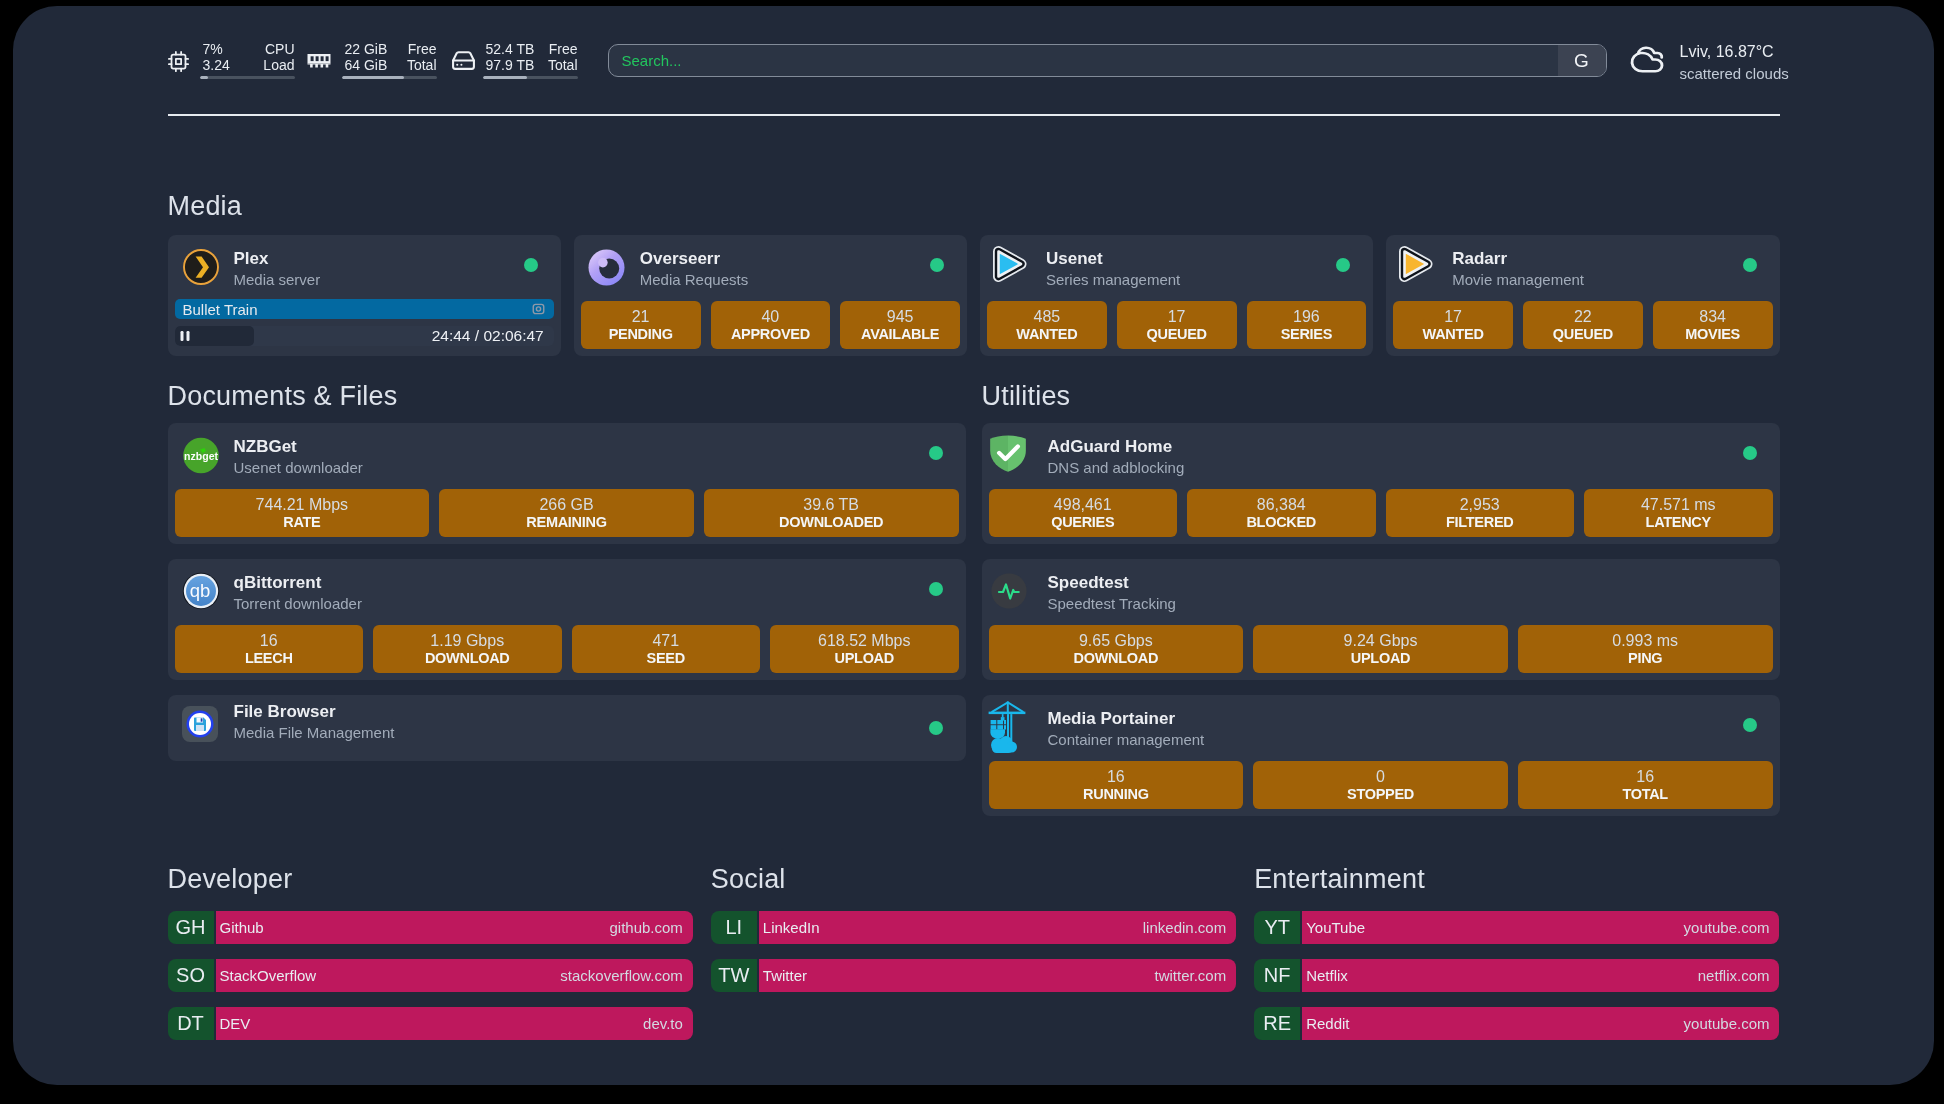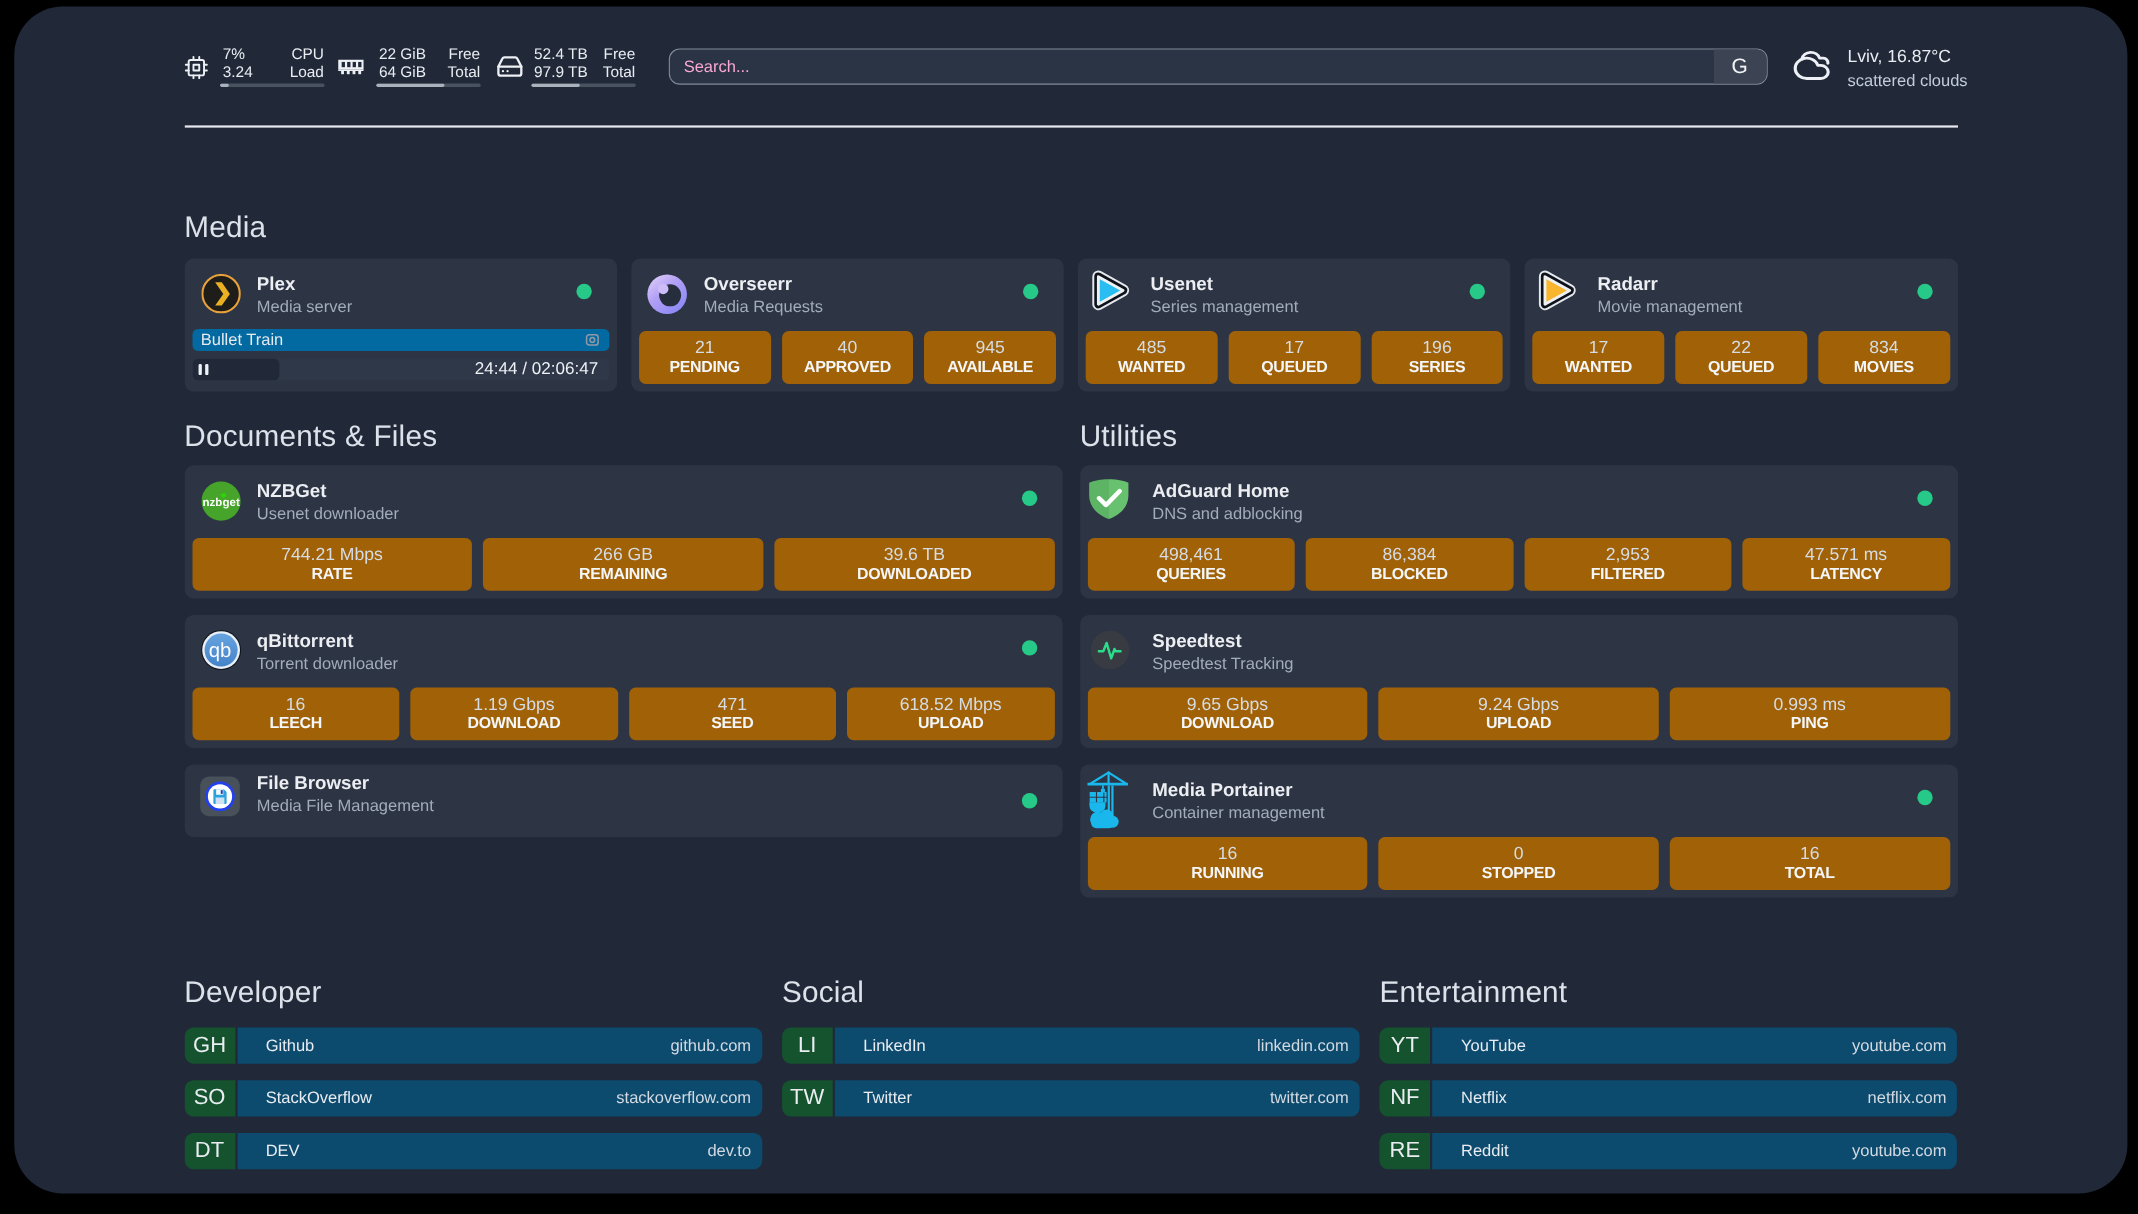--- a/index.html
+++ b/index.html
@@ -14,21 +14,21 @@
 
 .topbar { display:flex; align-items:flex-start; padding-top:35px; }
 .res { display:flex; margin-right:12px; }
 .res svg { margin-top:10px; }
 .resbody { width:92px; margin-left:14px; }
 .rrow { display:flex; justify-content:space-between; font-size:14px; line-height:16px; color:#e9edf2; }
 .rbar { margin-top:3px; margin-left:-3px; height:3px; border-radius:1.5px; background:#49525f; overflow:hidden; }
 .rbar i { display:block; height:3px; border-radius:1.5px; background:#a9b1bd; }
 .search { flex:1; margin-left:18px; margin-right:24px; height:33px; margin-top:3px;
   background:#2b3444; border:1.5px solid #828b99; border-radius:10px; display:flex; align-items:center; }
-.search .ph { flex:1; padding-left:13px; font-size:15px; color:#f9a8d4; }
+.search .ph { flex:1; padding-left:13px; font-size:15px; color:#22c55e; }
 .search .gbtn { width:48px; align-self:stretch; display:flex; align-items:center; justify-content:center;
   color:#f2f4f7; font-size:19px; border-radius:0 8.5px 8.5px 0; background:#3c4352; }
 .weather { display:flex; }
 .wtext { margin-left:15px; width:100px; white-space:nowrap; }
 .weather svg { margin-top:5px; }
 
 .wline1 { font-size:16px; line-height:22px; color:#e9edf2; }
 .wline2 { font-size:15px; line-height:22px; color:#c3ccd8; }
 .divider { height:2px; background:#e6eaef; margin-top:29px; }
 
@@ -61,26 +61,26 @@
 .prow2 .time { position:absolute; right:10px; top:1px; font-size:15.5px; color:#eef1f5; }
 .pauseicon { position:absolute; left:5px; top:5px; }
 
 
 .smallcard .chead { height:52px; }
 .smallcard .cicon { top:4px; }
 .smallcard .ctext { left:59px; top:0; }
 .smallcard .cdot { top:19px; }
 
 
-.bmrow { display:grid; grid-template-columns:repeat(3,1fr); gap:18px; margin-top:71px; }
+.bmrow { display:grid; grid-template-columns:repeat(3,1fr); gap:18px; margin-top:48px; }
 .bmrow h2 { margin-bottom:16px; }
 .bm { display:flex; height:33px; margin-bottom:15px; }
 .bmab { width:46px; background:#14532d; border-radius:8px 0 0 8px; color:#e9edf2; font-size:20px;
   display:flex; align-items:center; justify-content:center; }
-.bmbar { flex:1; margin-left:2px; background:#0c4a6e; border-radius:0 8px 8px 0; display:flex; align-items:center; padding:0 10px 0 26px; }
+.bmbar { flex:1; margin-left:2px; background:#be185d; border-radius:0 8px 8px 0; display:flex; align-items:center; padding:0 10px 0 4px; }
 .bmname { flex:1; font-size:15px; color:#e9edf2; }
 .bmurl { font-size:15px; color:#d3dae2; }
 </style>
 </head>
 <body>
 <div id="panel">
 <div id="content">
 
   <div class="topbar">
 

